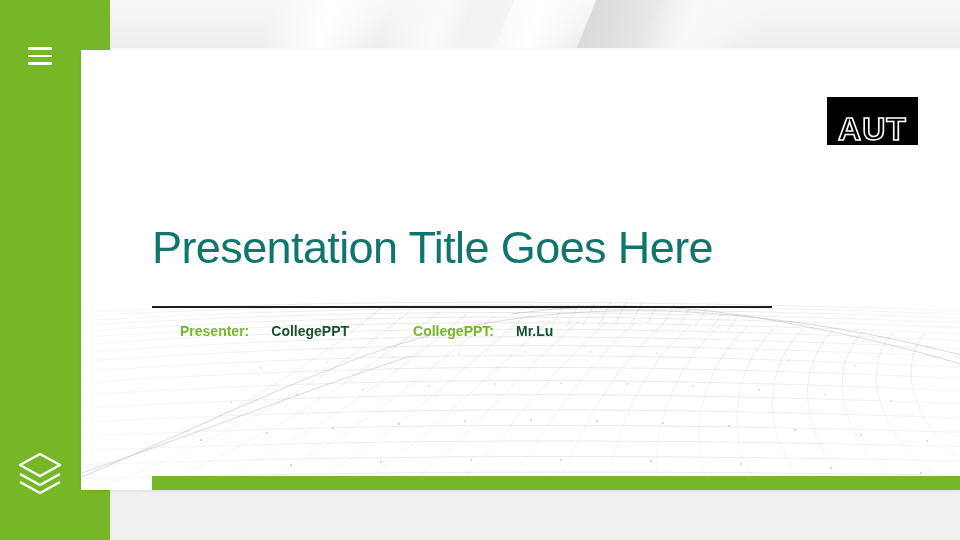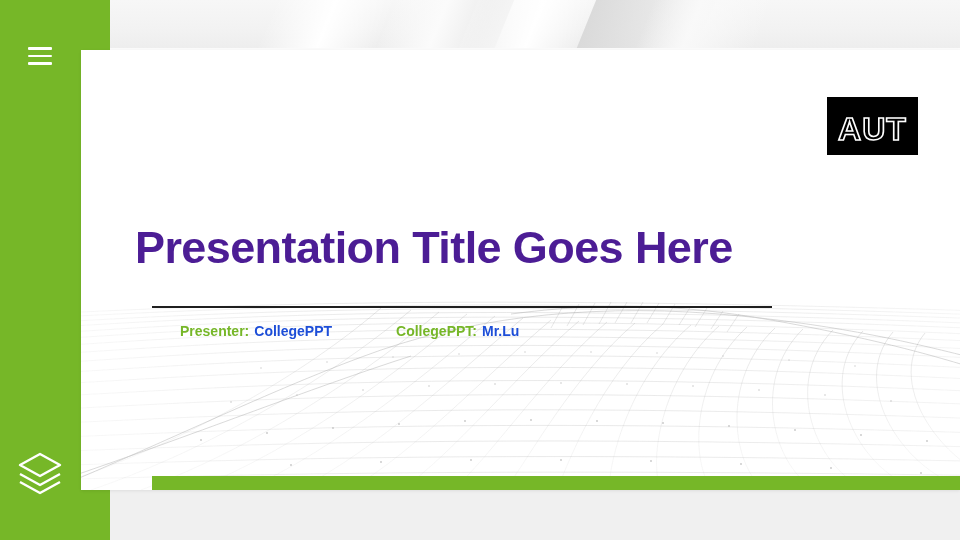--- a/index.html
+++ b/index.html
@@ -118,34 +118,34 @@
     pointer-events: none;
     opacity: 0.95;
   }
 
   
   .aut-badge {
     position: absolute;
     left: 746px;  
     top: 47px;    
     width: 91px;
-    height: 58px;
+    height: 48px;
     background: #000000;
   }
   .aut-badge svg { display: block; }
 
   
   .slide-title {
     position: absolute;
-    left: 54px;   
+    left: 71px;   
     top: 172px;   
     font-size: 45px;
-    font-weight: bold;
+    font-weight: normal;
     letter-spacing: -0.6px;
-    color: #4c1d95;
+    color: #0f766e;
     font-family: "Liberation Sans", sans-serif;
     white-space: nowrap;
   }
 
   
   .title-rule {
     position: absolute;
     left: 71px;
     top: 256px;  
     width: 620px;
@@ -156,21 +156,21 @@
   
   .byline {
     position: absolute;
     left: 71px;
     top: 273px;  
     font-size: 14px;
     font-weight: bold;
     white-space: nowrap;
   }
   .byline .lbl   { color: #76b728; margin-left: 28px; }
-  .byline .val   { color: #1d4ed8; margin-left: 5px; }
+  .byline .val   { color: #14532d; margin-left: 22px; }
   .byline .gap   { display: inline-block; width: 36px; }
 
   
   .university {
     position: absolute;
     left: 71px;
     top: 409px;  
     font-size: 12.5px;
     color: #7ab52b;
     white-space: nowrap;

